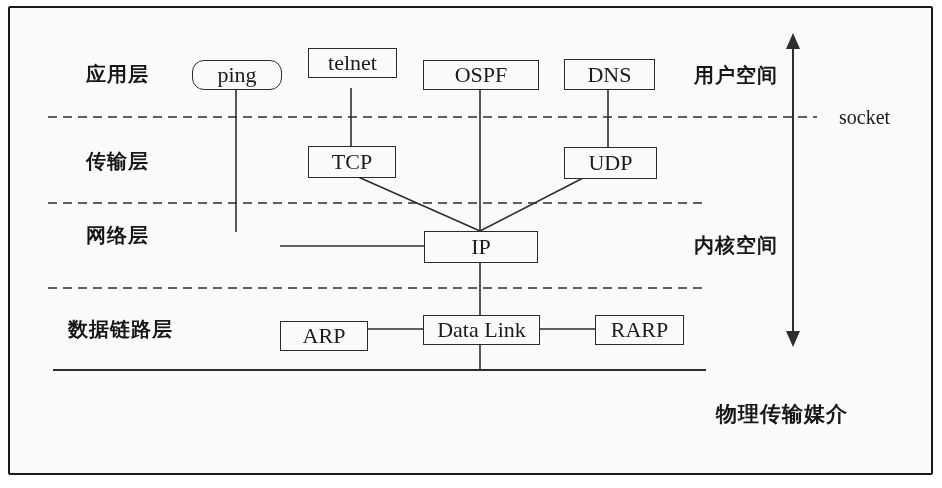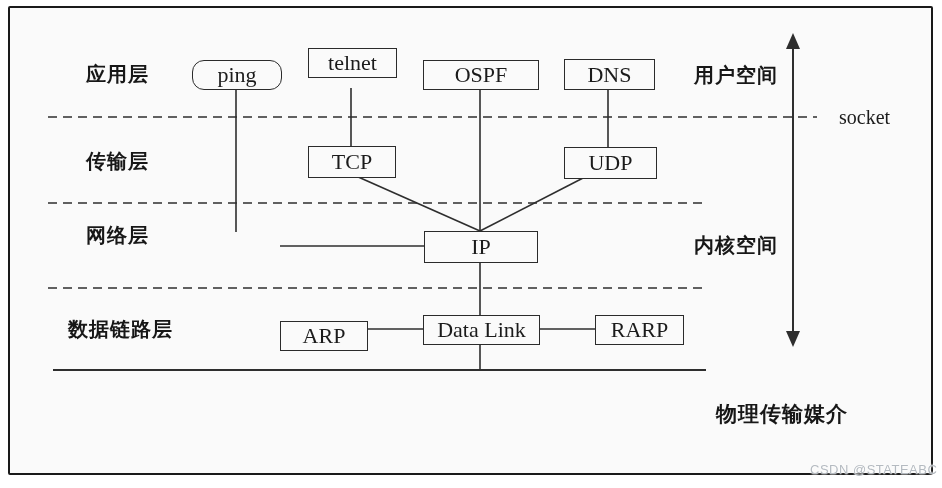--- a/index.html
+++ b/index.html
@@ -119,15 +119,14 @@
   <div class="cn l-transport">传输层</div>
   <div class="cn l-network">网络层</div>
   <div class="cn l-datalink">数据链路层</div>
 
   <div class="cn l-user">用户空间</div>
   <div class="cn l-kernel">内核空间</div>
   <div class="socket-label l-socket">socket</div>
   <div class="phys l-phys">物理传输媒介</div>
 
 
-  <div class="watermark">CSDN @STATEABC</div>
 
 </div>
 
 </body></html>

